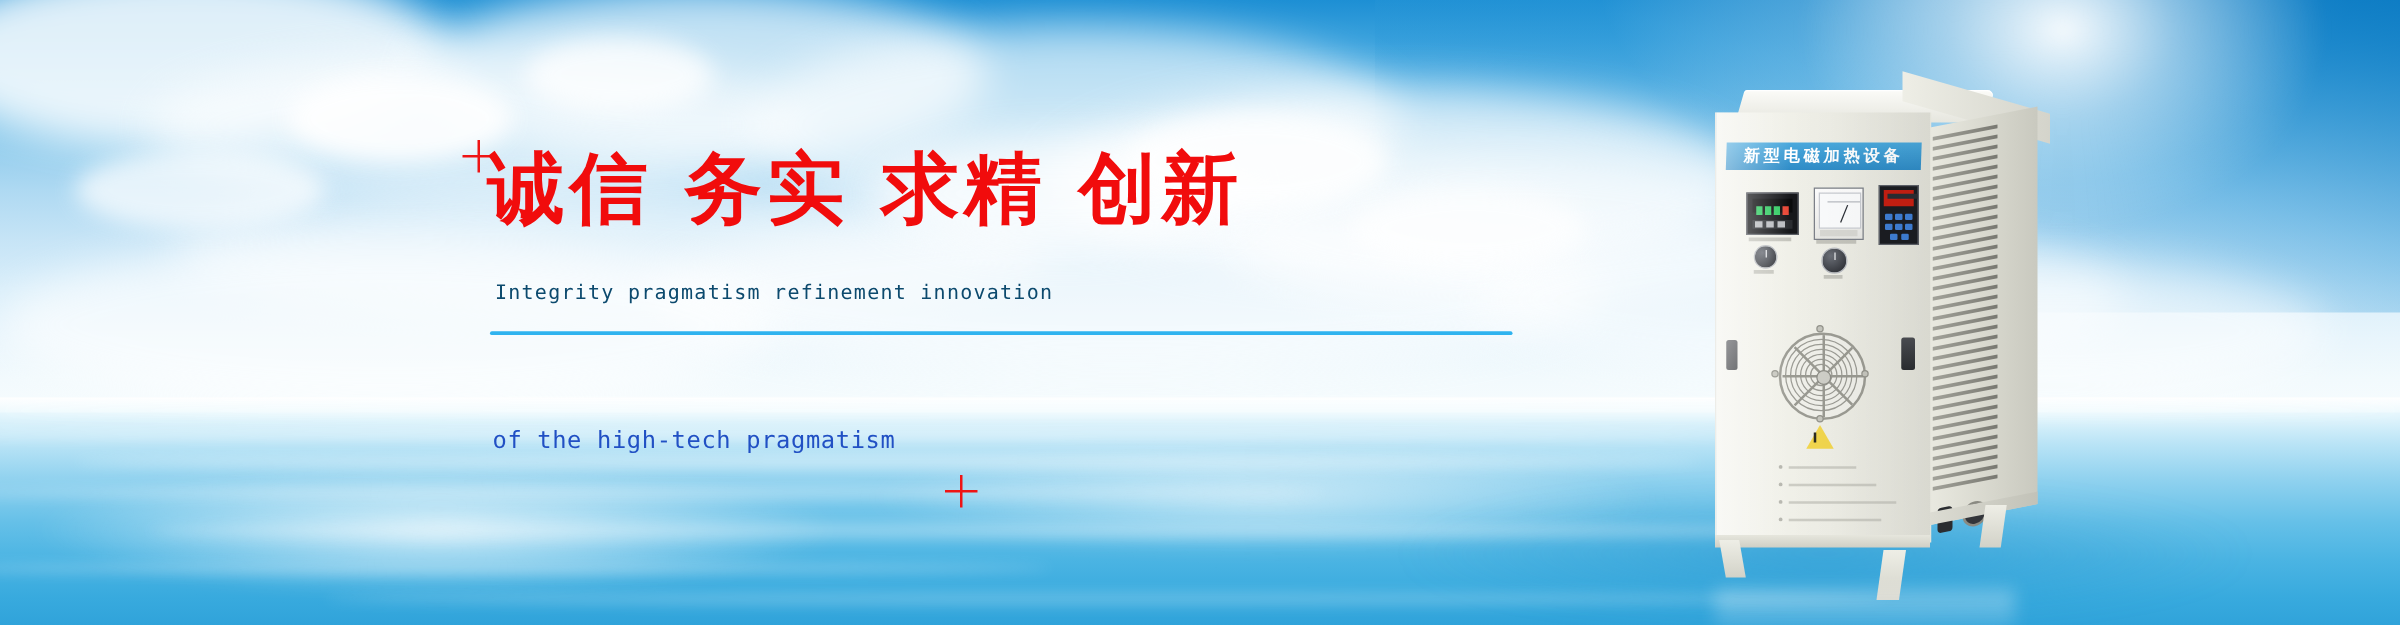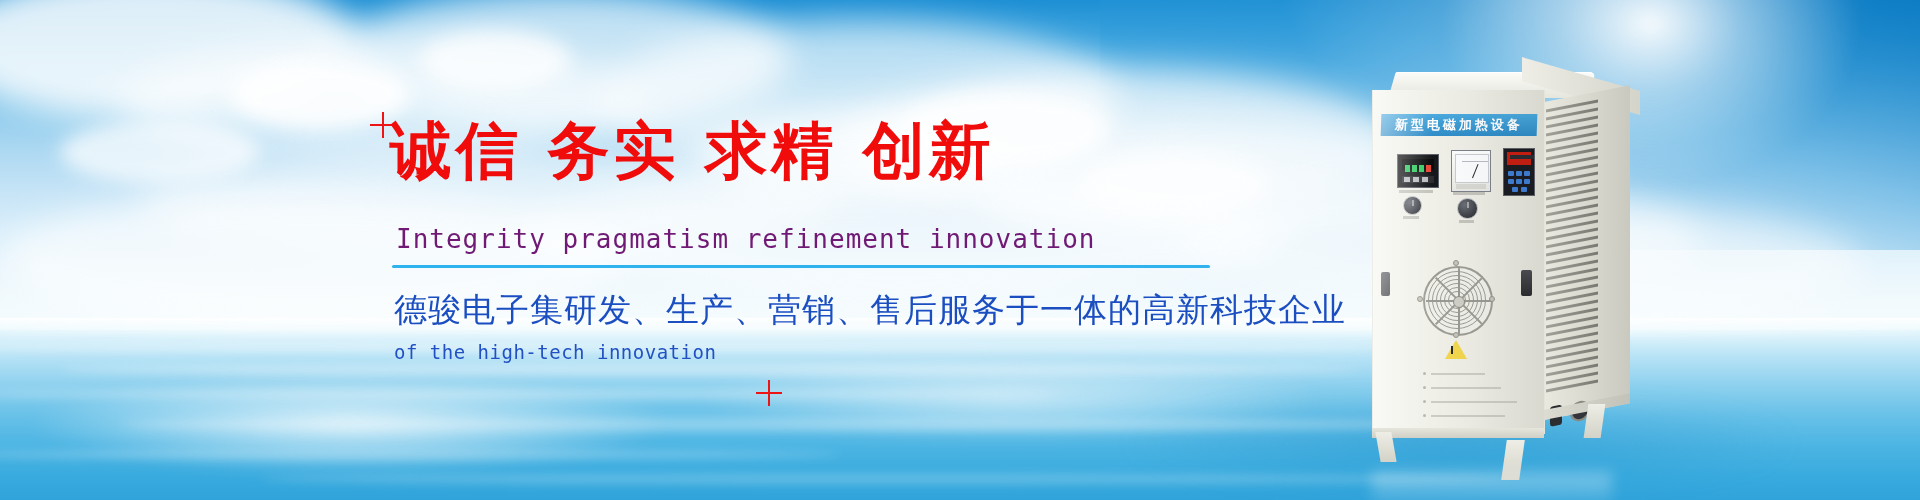--- a/index.html
+++ b/index.html
@@ -89,21 +89,21 @@
   .copy{position:absolute;left:0;top:0;width:1100px;height:372px;}
   .headline{
     position:absolute;left:390px;top:120px;
     font-family:"DejaVu Sans","Liberation Sans",sans-serif;
     font-size:62px;font-weight:bold;color:#f10c0c;letter-spacing:4px;
     white-space:nowrap;line-height:1;
   }
   .sub-en{
     position:absolute;left:396px;top:224px;
     font-family:"DejaVu Sans Mono","Liberation Mono",monospace;
-    font-size:26px;color:#701a75;letter-spacing:1px;white-space:nowrap;
+    font-size:16px;color:#0c4a6e;letter-spacing:1px;white-space:nowrap;
   }
   .divider{
     position:absolute;left:392px;top:265px;width:818px;height:3px;
     background:#2fb3ef;border-radius:2px;
   }
   .desc-cn{
     position:absolute;left:394px;top:288px;
     font-family:"DejaVu Serif","Liberation Serif",serif;
     font-size:33px;color:#1b4ec0;letter-spacing:1px;white-space:nowrap;
   }
@@ -279,24 +279,23 @@
   <div class="copy">
     <div class="plus plus-a"></div>
     <div class="plus plus-b"></div>
 
     <div class="headline">诚信 务实 求精 创新</div>
 
     <div class="sub-en">Integrity  pragmatism  refinement  innovation</div>
 
     <div class="divider"></div>
 
-    <div class="desc-cn">德骏电子集研发、生产、营销、售后服务于一体的高新科技企业</div>
 
     <div class="desc-en">
-      <div>of the high-tech innovation</div>
+      <div>of the high-tech pragmatism</div>
     </div>
   </div>
 
   <div class="machine">
     <div class="mach-top"></div>
     <div class="mach-top2"></div>
 
     <div class="mach-side">
       <div class="side-vent" style="left:2px;top:6px;width:54px;height:296px;transform:none;">
         <div class="louver" style="left:0;top:2px;width:52px;"></div>

